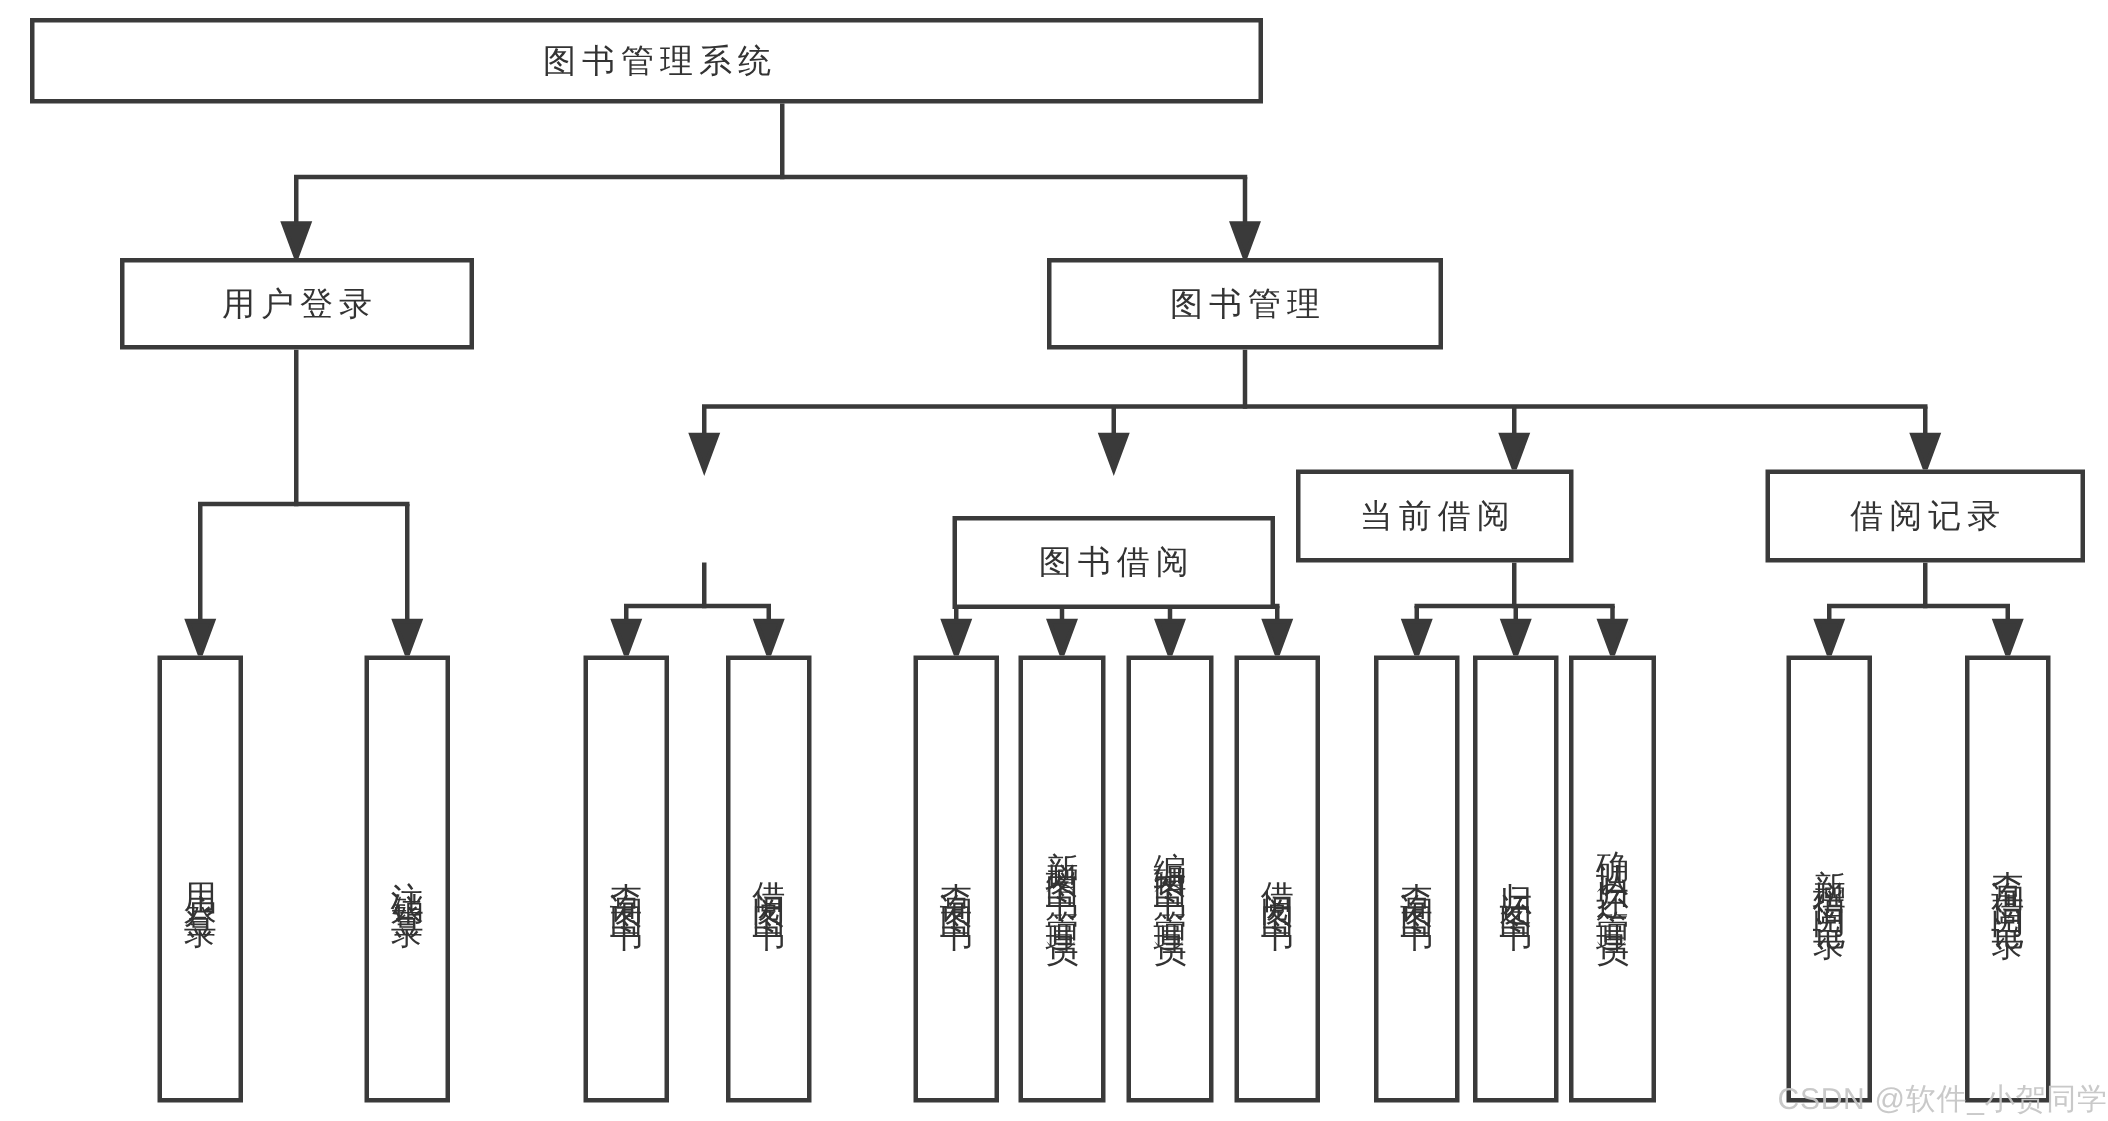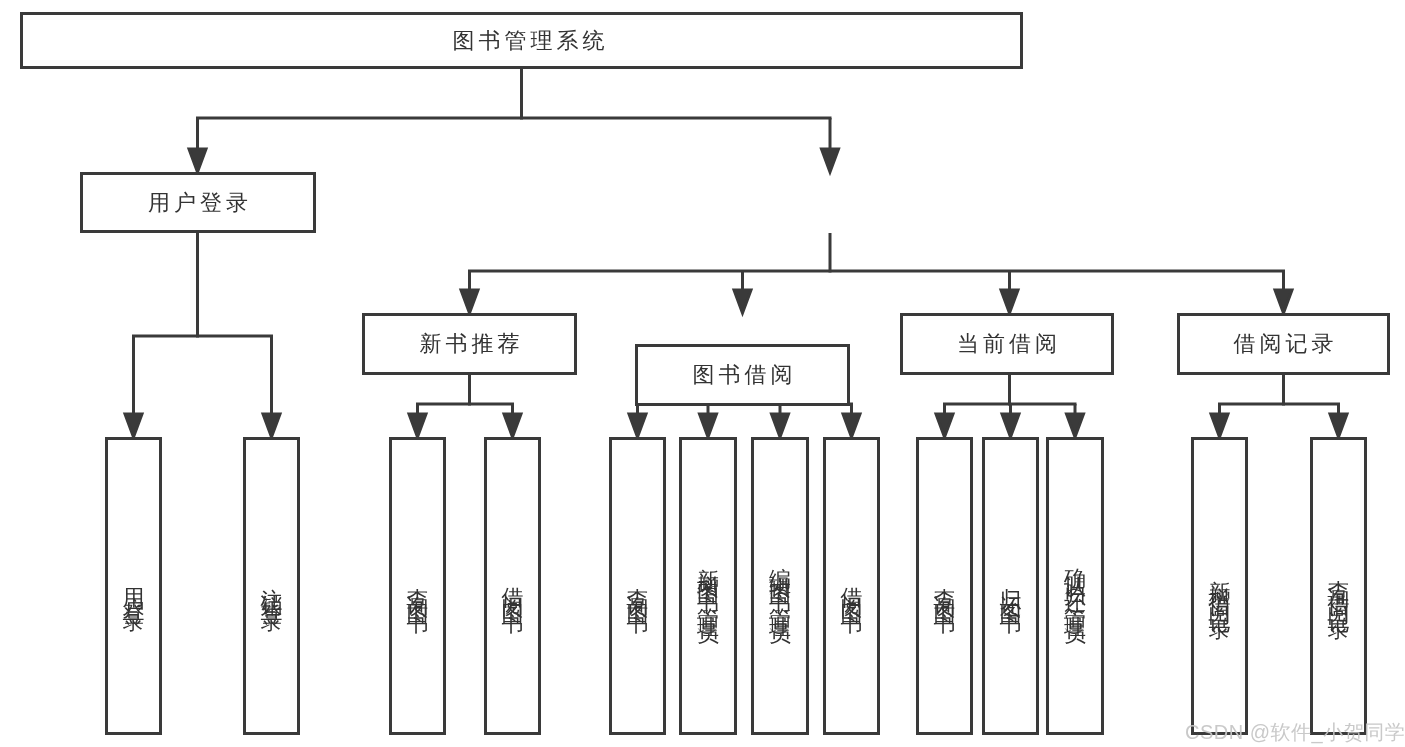--- a/index.html
+++ b/index.html
@@ -24,26 +24,26 @@
   .vbox{top:437px;width:57px;height:298px;}
   .vbox span{
     writing-mode:vertical-rl;
     text-orientation:mixed;
     font-size:22px;
     letter-spacing:8px;
     color:#333;
     line-height:1;
   }
   
-  .n-root{left:20px;top:12px;width:1003px;height:57px;padding-left:14px;}
+  .n-root{left:20px;top:12px;width:822px;height:57px;padding-left:14px;}
   .n-user-login{left:80px;top:172px;width:236px;height:61px;}
   .n-book-mgmt{left:698px;top:172px;width:264px;height:61px;}
   .n-new-books{left:362px;top:313px;width:215px;height:62px;}
   .n-book-borrow{left:635px;top:313px;width:215px;height:62px;margin-top:31px;}
-  .n-current{left:900px;top:313px;width:214px;height:62px;}
+  .n-current{left:864px;top:313px;width:185px;height:62px;}
   .n-records{left:1177px;top:313px;width:213px;height:62px;}
   .lf1{left:105px;}  .lf2{left:243px;}
   .lf3{left:389px;}  .lf4{left:484px;}
   .lf5{left:609px;}  .lf6{left:679px;width:58px;} .lf7{left:751px;width:58px;} .lf8{left:823px;}
   .lf9{left:916px;}  .lf10{left:982px;} .lf11{left:1046px;width:58px;}
   .lf12{left:1191px;} .lf13{left:1310px;}
   #watermark{
     position:absolute;left:1185px;top:719px;width:220px;
     font-size:20px;color:rgba(198,198,198,0.95);
     letter-spacing:0.5px;white-space:nowrap;z-index:3;text-align:right;
@@ -114,22 +114,22 @@
       <line x1="1219.5" y1="404" x2="1219.5" y2="416"></line>
       <polygon points="1219.5,437 1211,414 1228,414"></polygon>
       <line x1="1338.5" y1="404" x2="1338.5" y2="416"></line>
       <polygon points="1338.5,437 1330,414 1347,414"></polygon>
     </g>
   </svg>
 
   <div class="box hbox n-root">图书管理系统</div>
 
   <div class="box hbox n-user-login">用户登录</div>
+  <div class="box hbox n-book-mgmt">图书管理</div>
 
-  <div class="box hbox n-new-books">新书推荐</div>
   <div class="box hbox n-book-borrow">图书借阅</div>
   <div class="box hbox n-current">当前借阅</div>
   <div class="box hbox n-records">借阅记录</div>
 
   <div class="box vbox lf1">
     <span>用户登录</span>
   </div>
   <div class="box vbox lf2">
     <span>注销登录</span>
   </div>

